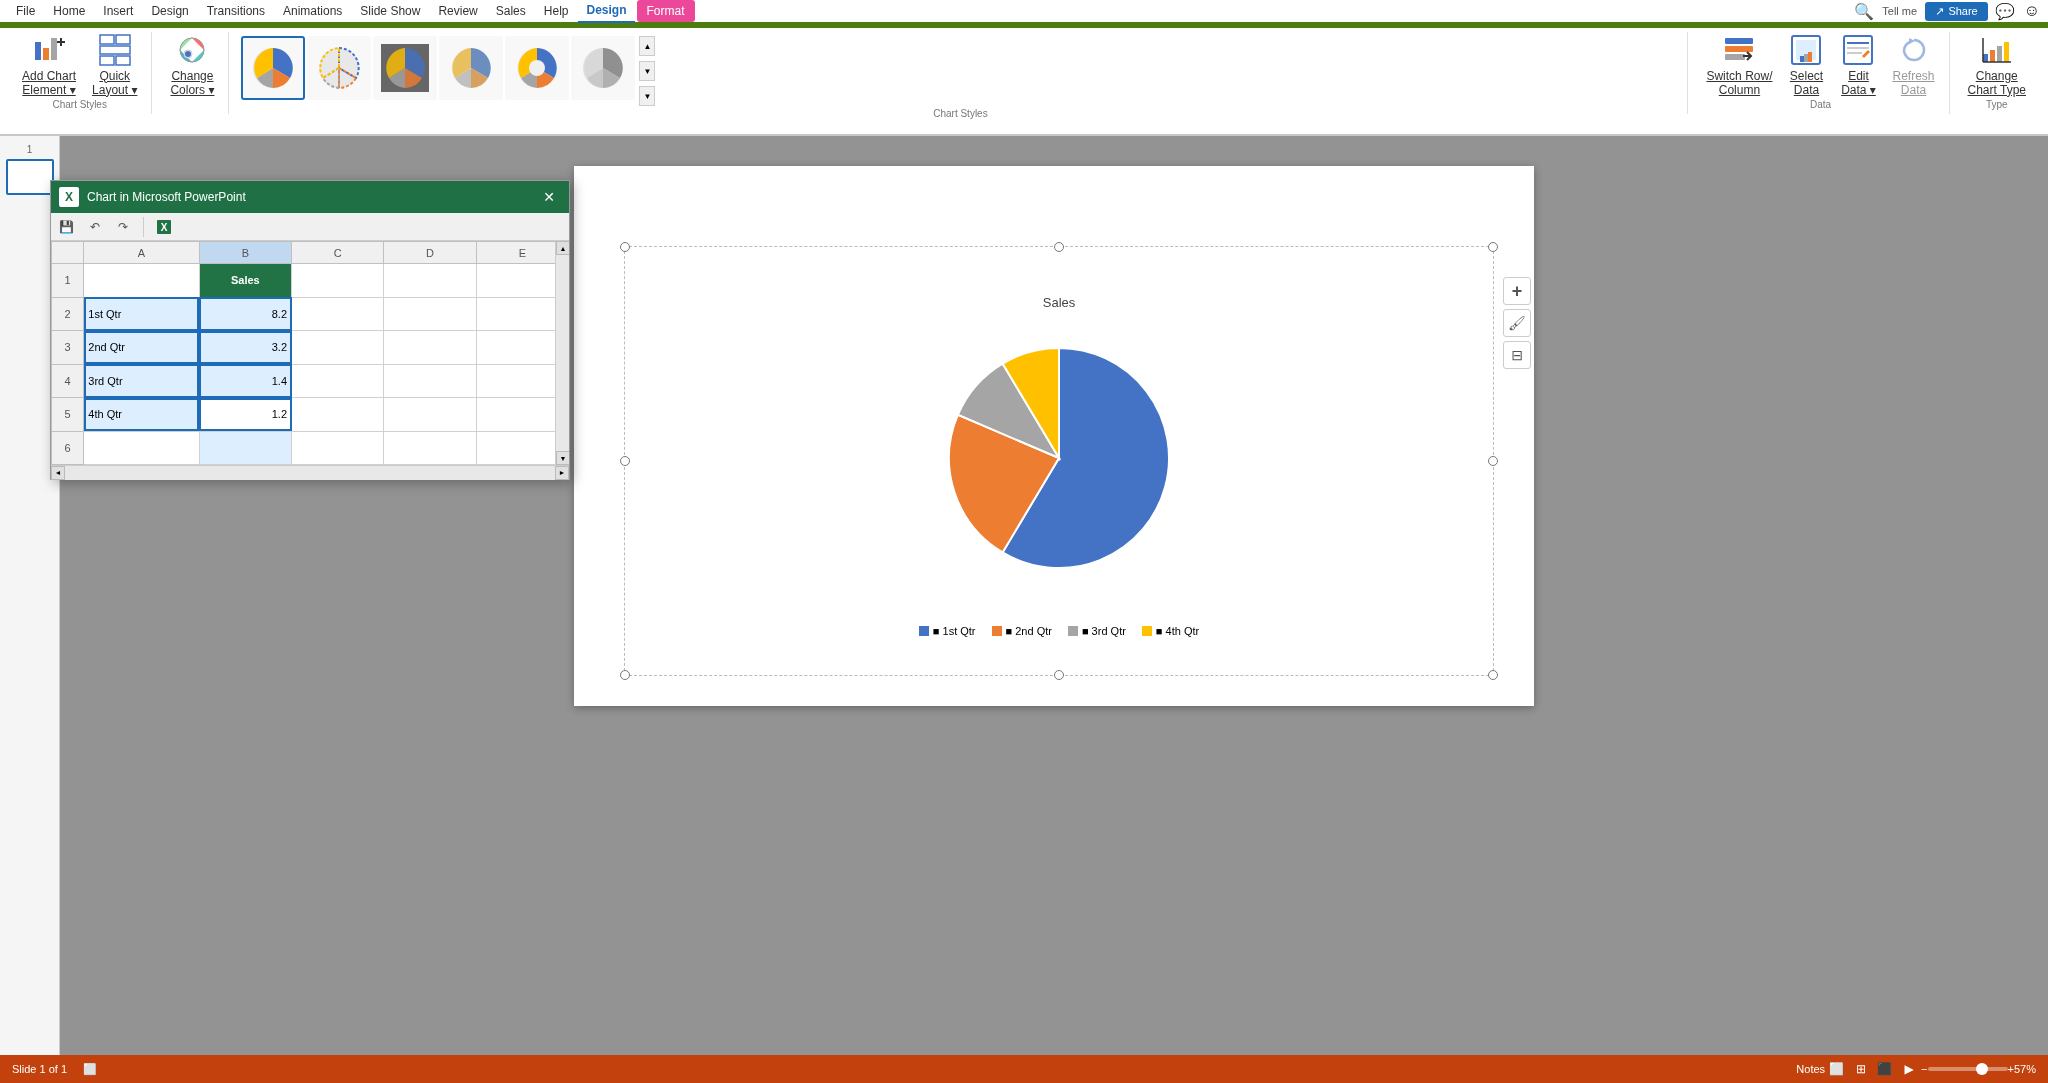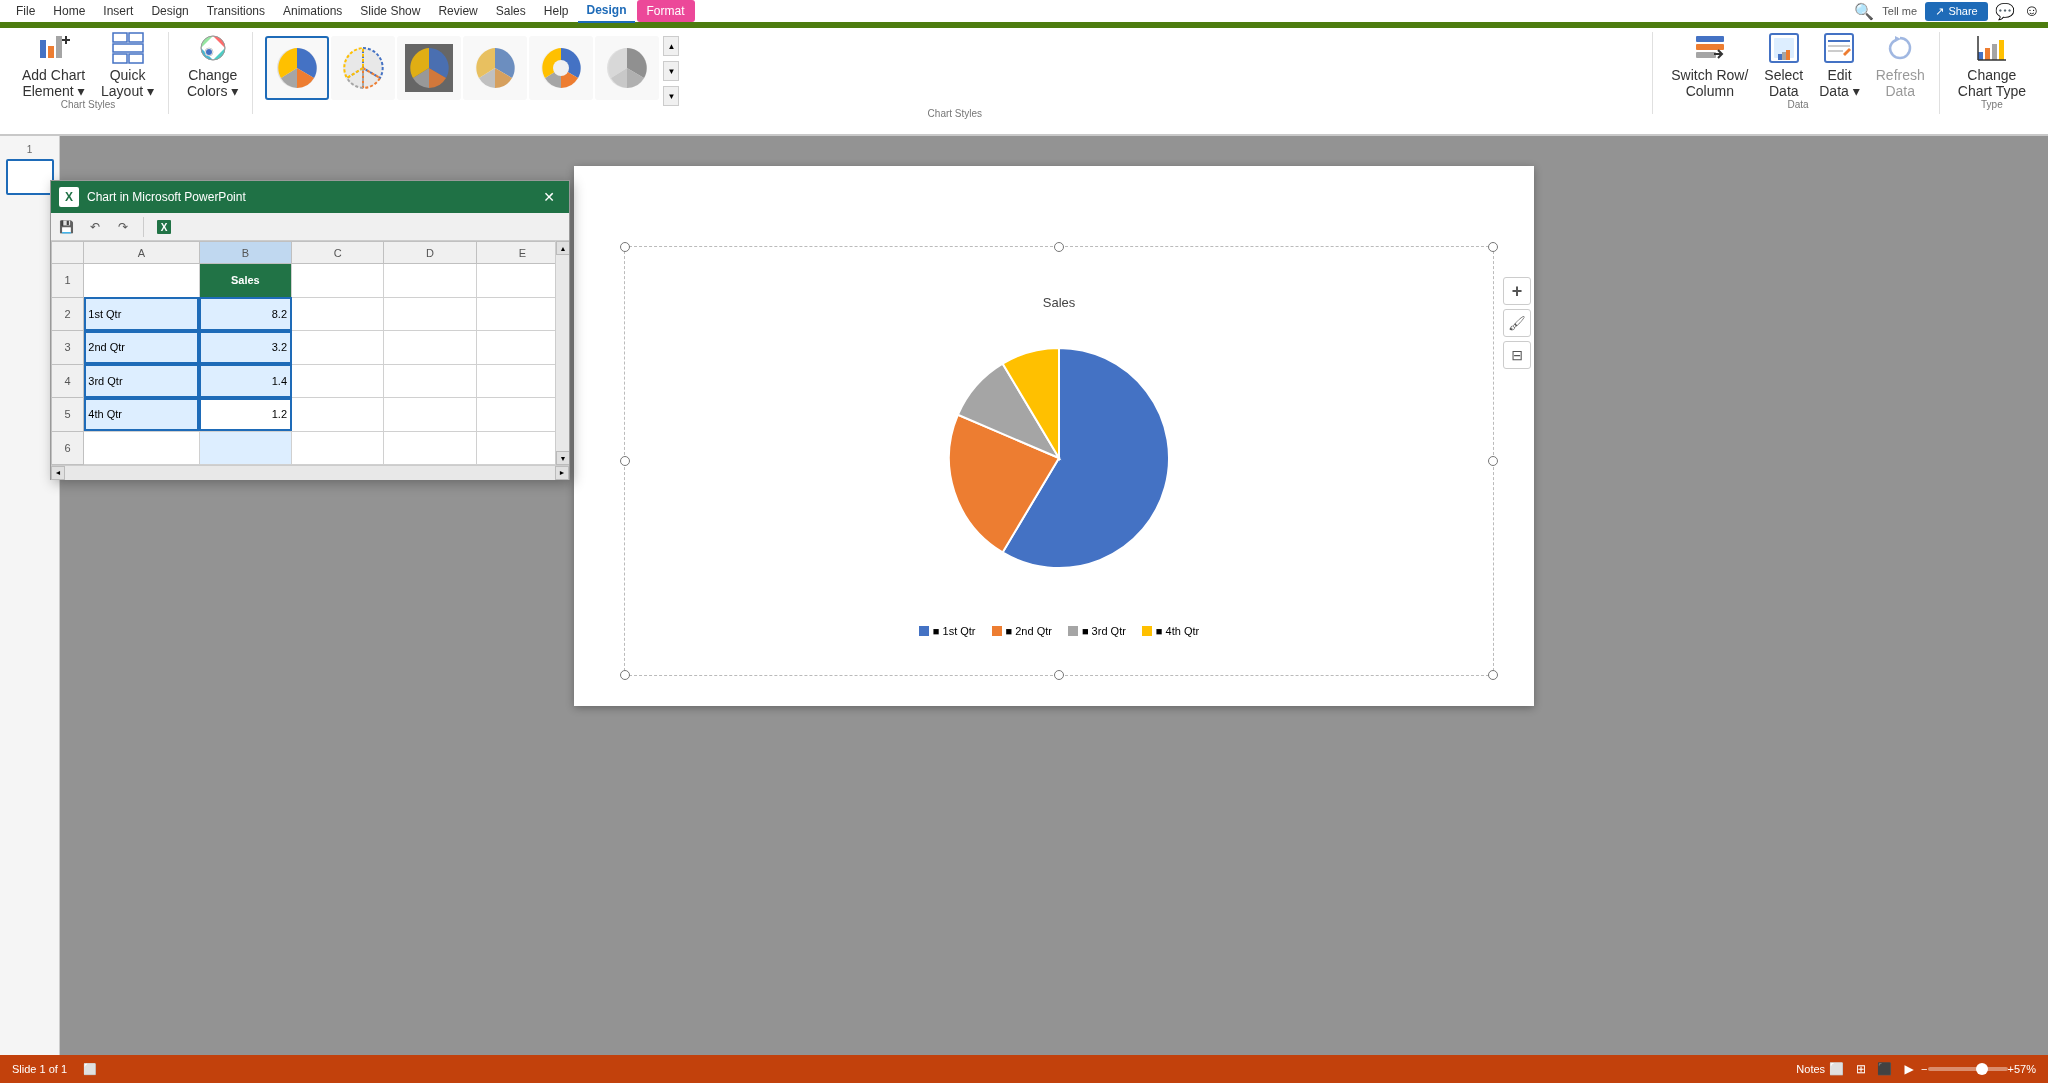--- a/index.html
+++ b/index.html
@@ -68,24 +68,25 @@
     .ribbon-btn {
       display: flex;
       flex-direction: column;
       align-items: center;
       justify-content: center;
       padding: 4px 6px;
       cursor: pointer;
       border-radius: 3px;
       min-width: 48px;
       height: 58px;
-      font-size: 14px;
+      font-size: 12px;
       text-align: center;
       color: #333;
       gap: 3px;
+      text-decoration: underline;
     }
     .ribbon-btn .btn-icon {
       width: 32px;
       height: 32px;
       display: flex;
       align-items: center;
       justify-content: center;
     }
 
     

